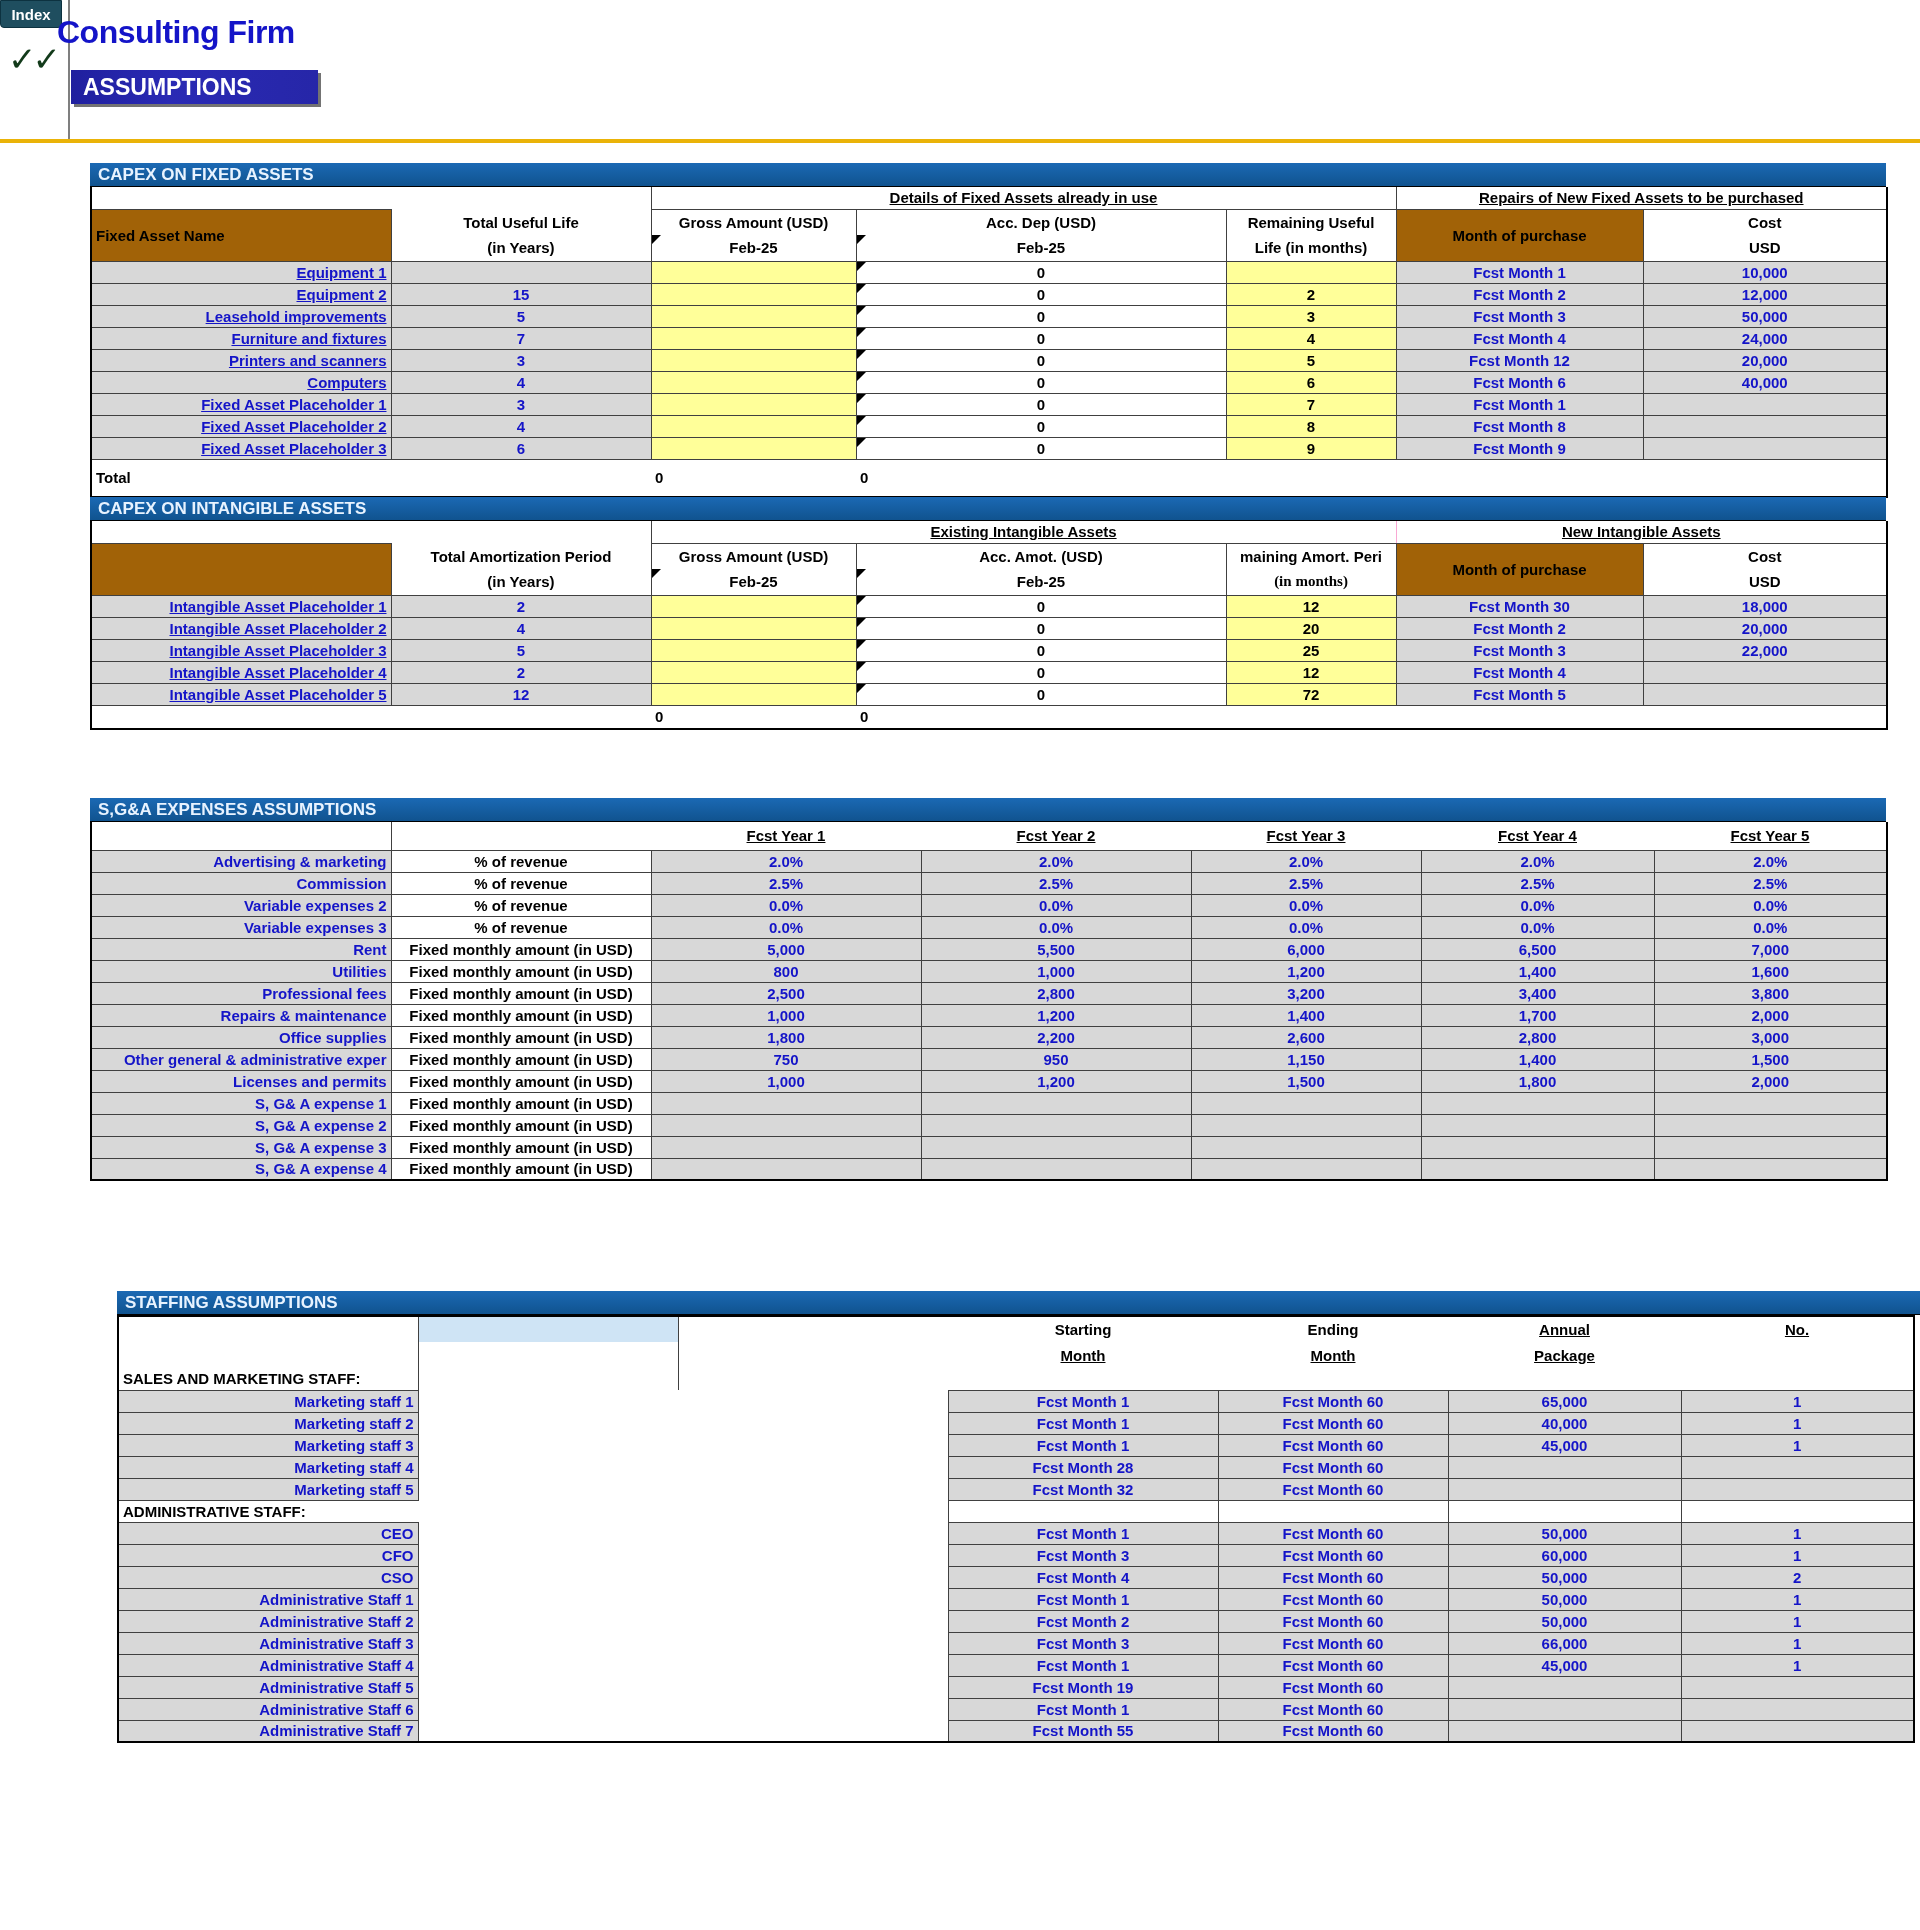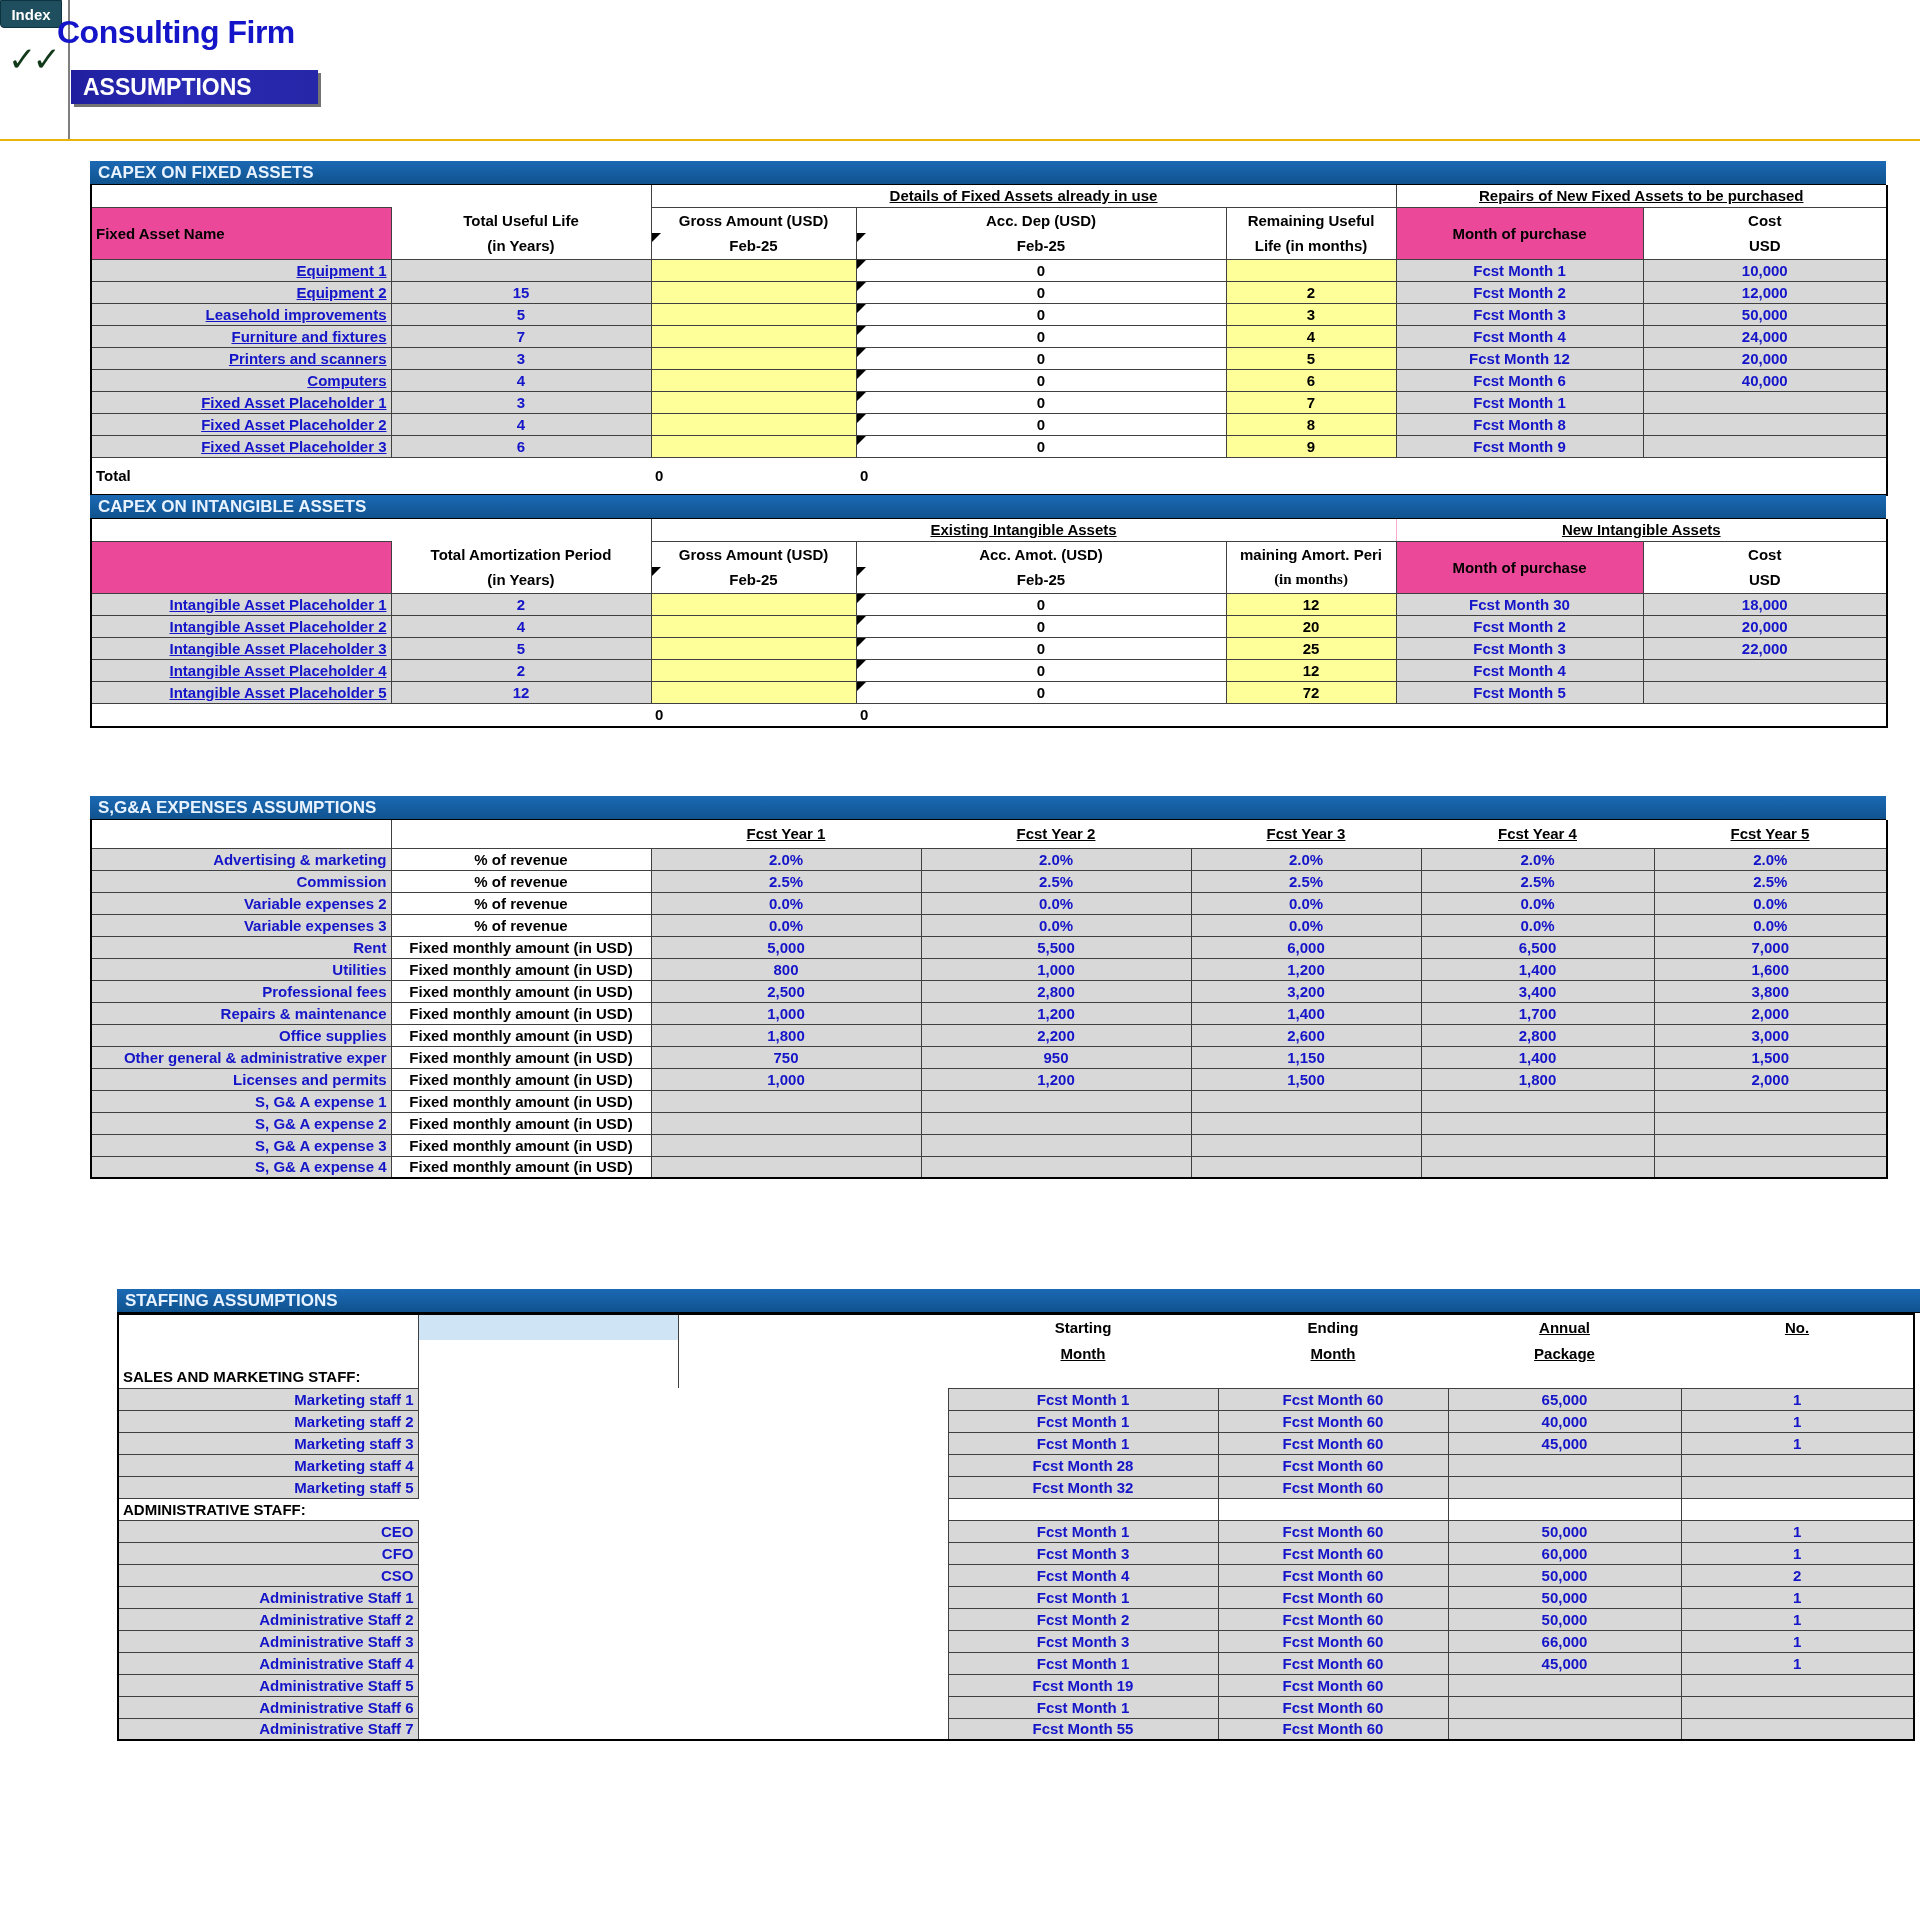--- a/index.html
+++ b/index.html
@@ -6,21 +6,21 @@
   body{
     font-family:"Liberation Sans", sans-serif;
     width:1920px;
     height:1930px;
     overflow:hidden;
     color:#000;
     -webkit-font-smoothing:none;
   }
 
   
-  #topbar{position:relative;height:139px;border-bottom:2px solid #eab308;}
+  #topbar{position:relative;height:139px;border-bottom:4px solid #eab308;}
   #index-tab{
     position:absolute;left:0;top:0;width:60px;height:26px;
     background:#1F4E5F;color:#ffffff;font-size:15px;font-weight:bold;
     display:flex;align-items:center;justify-content:center;
     border:1px solid #0d3240;border-radius:0 0 4px 4px;
   }
   #ticks{position:absolute;left:8px;top:42px;font-size:34px;color:#123a1a;line-height:1;letter-spacing:-4px;}
   #colrule{position:absolute;left:68px;top:0;width:2px;height:139px;background:#7f7f7f;}
   #firm-title{
     position:absolute;left:57px;top:14px;
@@ -49,21 +49,21 @@
   table.grid{border-collapse:collapse;table-layout:fixed;}
   table.grid td,table.grid th{
     font-size:15px;font-weight:bold;padding:0 4px;
     box-sizing:border-box;overflow:hidden;white-space:nowrap;
     vertical-align:middle;height:22px;
   }
   .lbl{ color:#1414c8; text-align:right; background:#d8d8d8; border:1px solid #404040;}
   .inputc{ color:#1414c8; text-align:center; background:#d8d8d8; border:1px solid #404040;}
   .yellow{ background:#ffff99; border:1px solid #404040; color:#000; text-align:center;}
   .white{ background:#ffffff; border:1px solid #404040; color:#000; text-align:center;}
-  .hdr{ background:#ec4899;border:1px solid #404040;text-align:center;color:#000;font-weight:bold;}
+  .hdr{ background:#a16207;border:1px solid #404040;text-align:center;color:#000;font-weight:bold;}
   .hdrnb{ background:#ffffff;text-align:center;color:#000;font-weight:bold;border:none;}
   .grpttl{text-decoration:underline;font-weight:bold;text-align:center;color:#000;background:#fff;}
   .noborder{border:none;background:#ffffff;}
   .tot{background:#ffffff;color:#000;font-weight:bold;}
   .outer{border:2px solid #000;}
   .corner{position:relative;}
   .corner:before{
     content:"";position:absolute;left:0;top:0;
     border-left:9px solid #000;border-bottom:9px solid transparent;
   }

